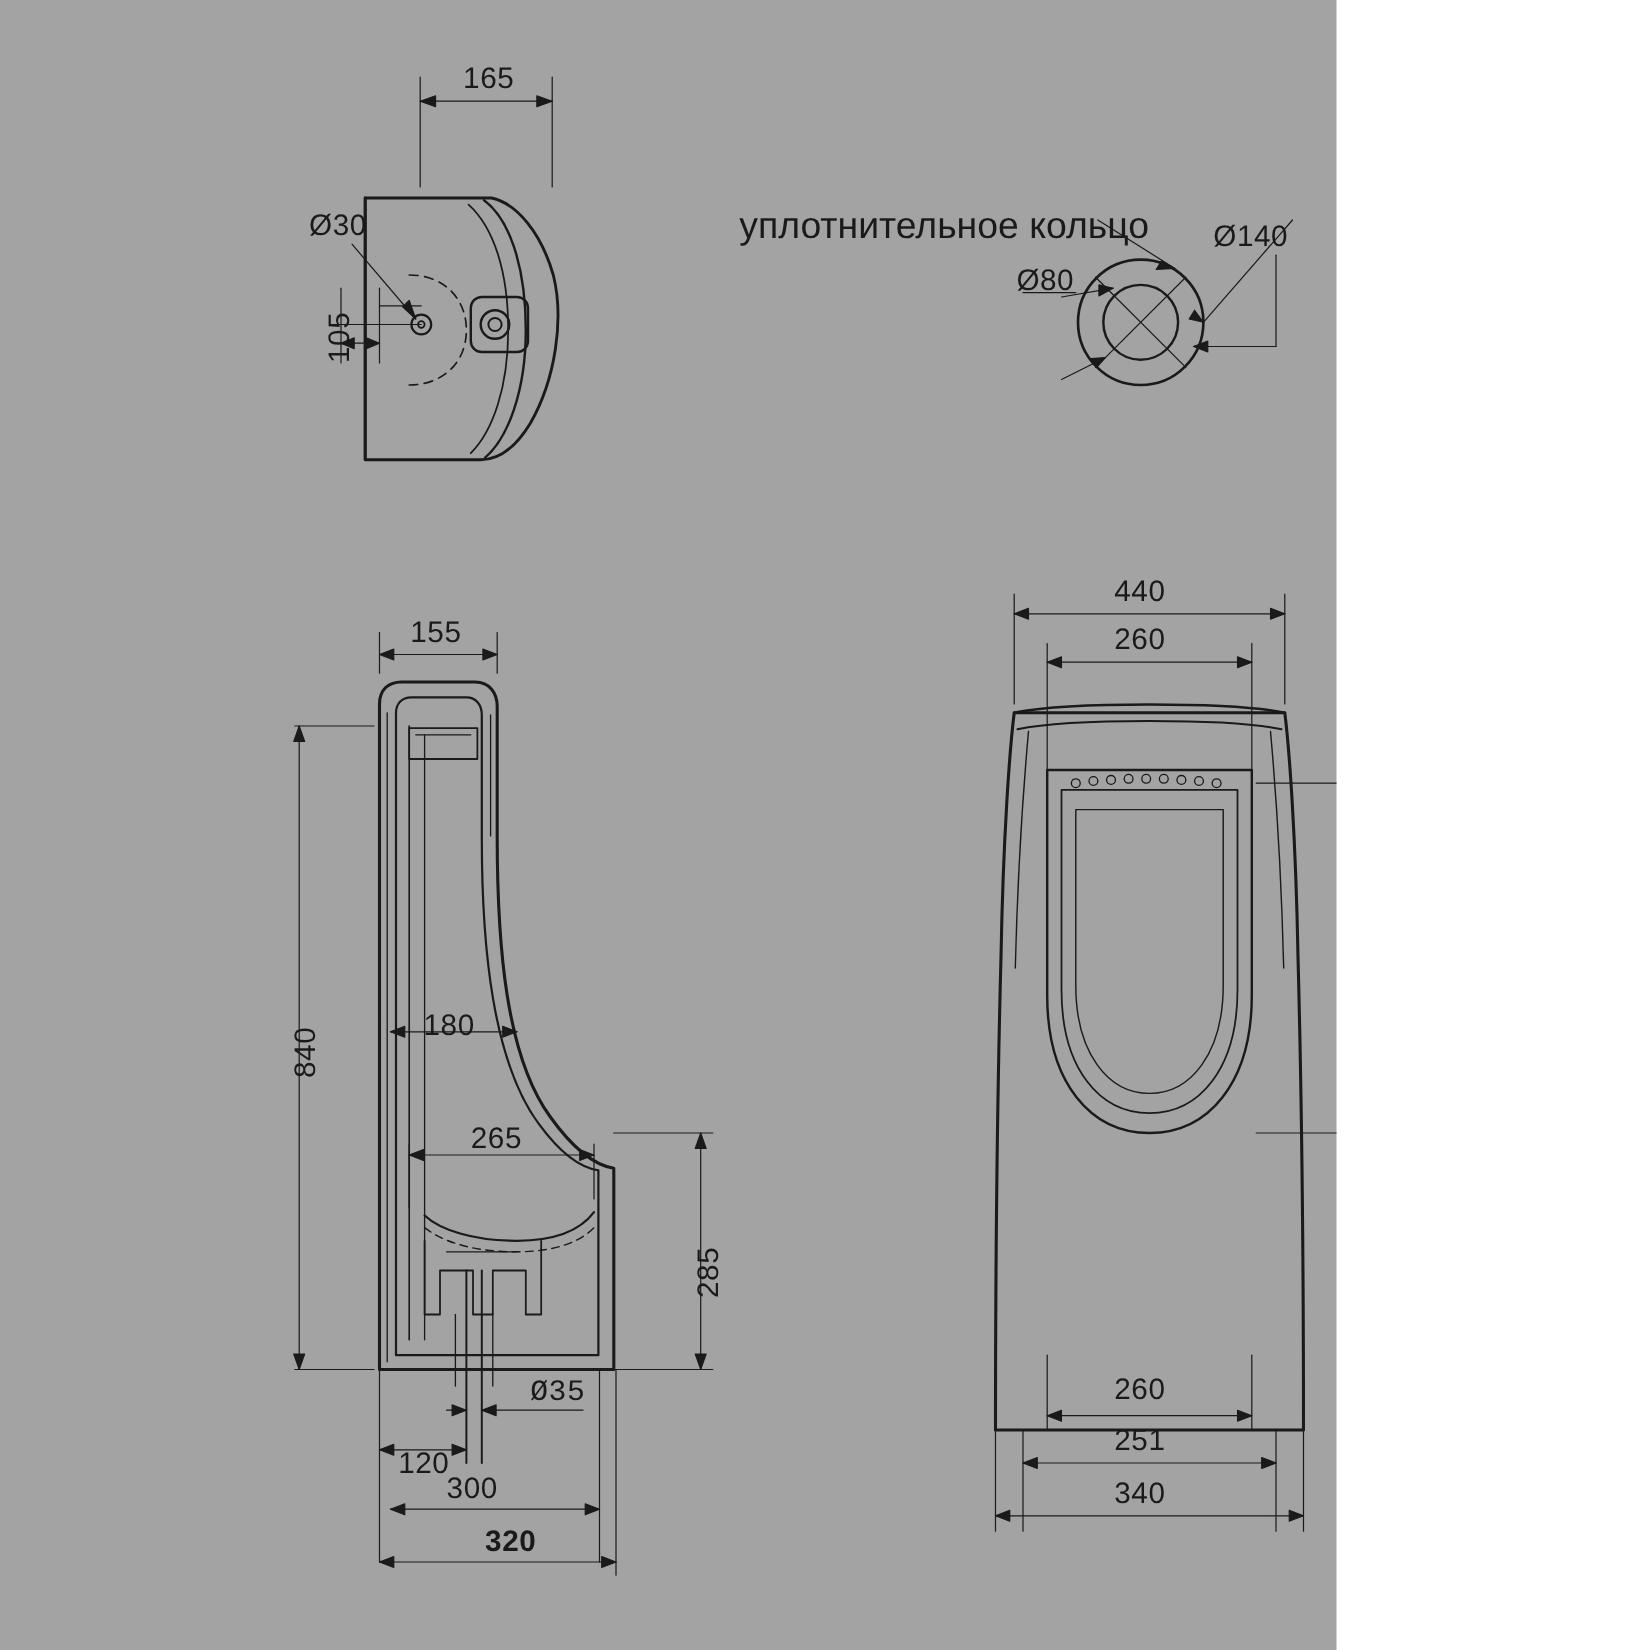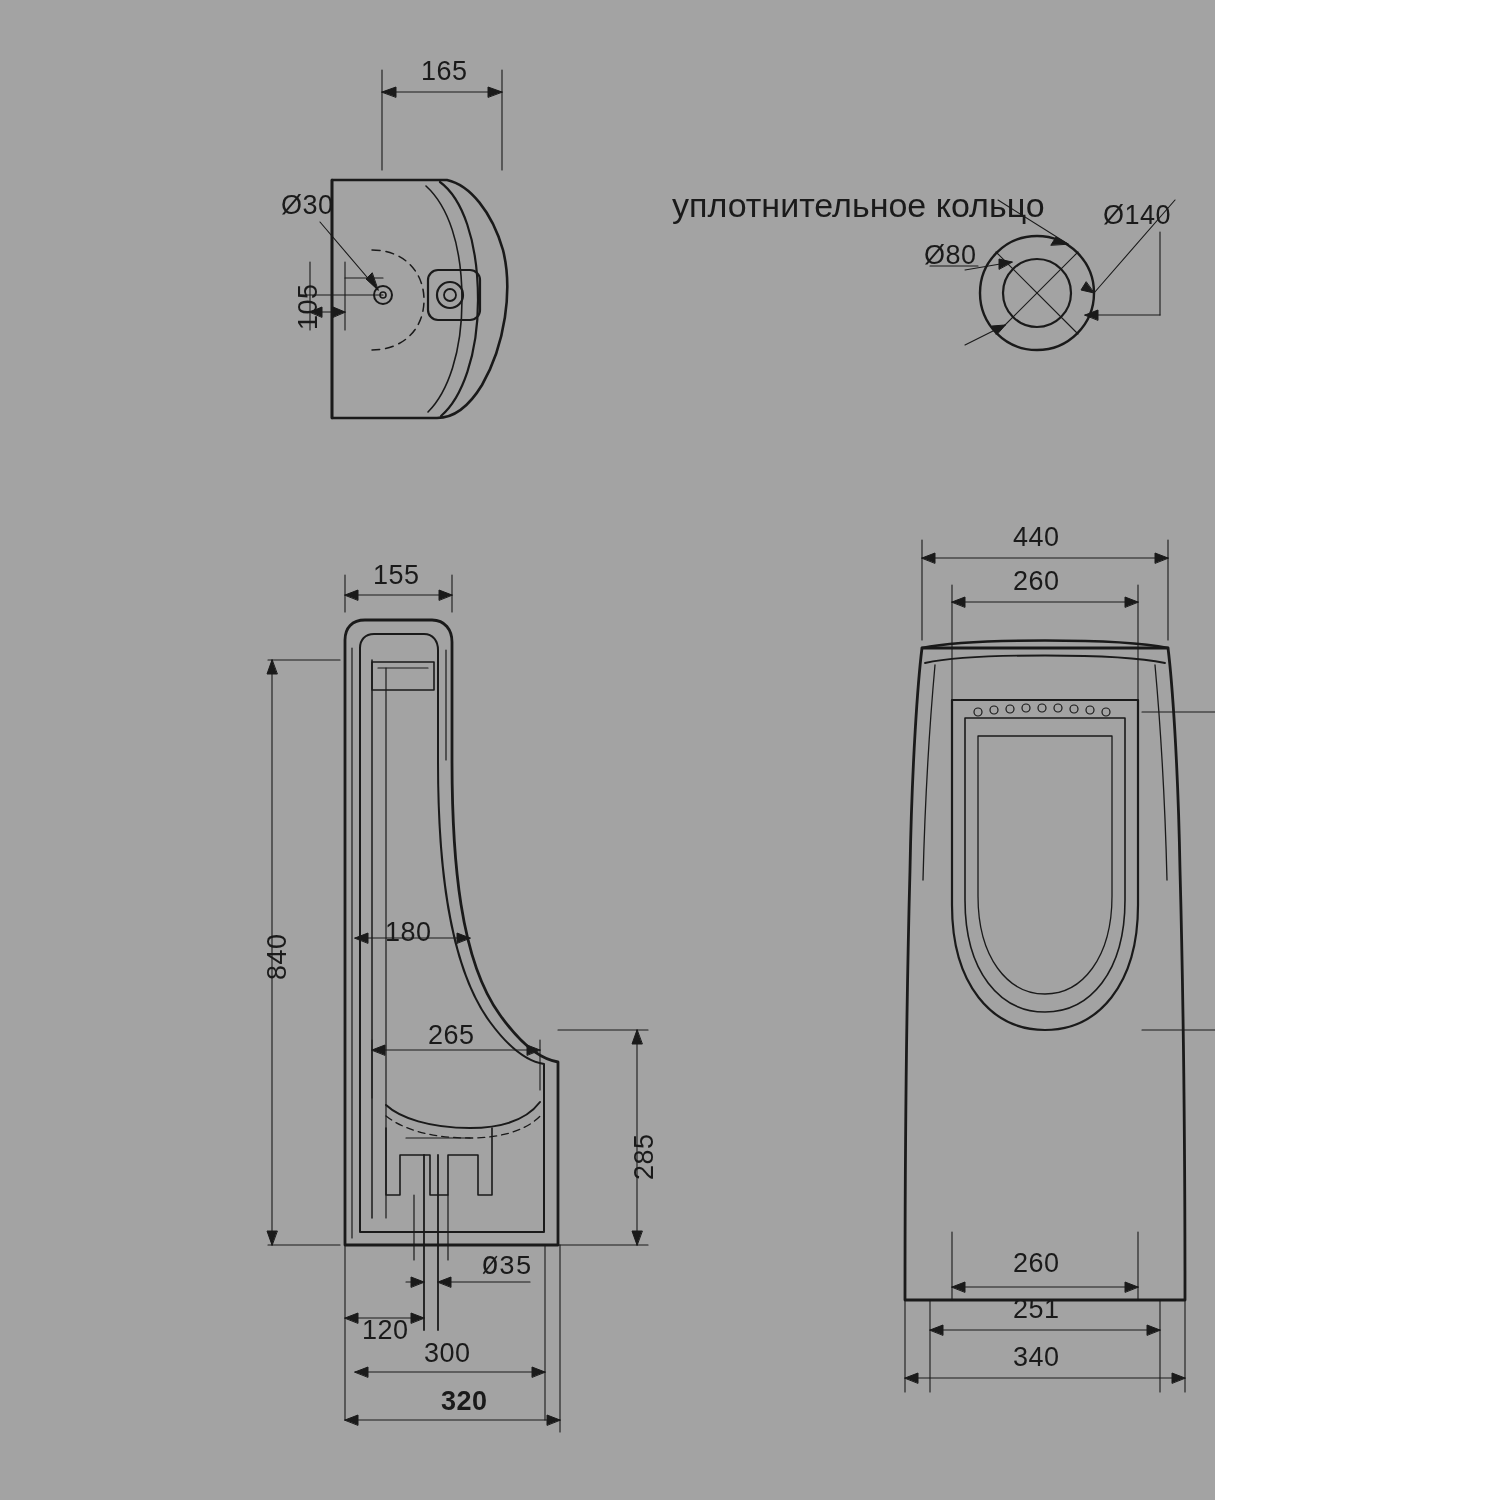--- a/index.html
+++ b/index.html
@@ -253,21 +253,21 @@
   <div class="dimtext" style="left:924px; top:240px;">Ø80</div>
   <div class="dimtext" style="left:1103px; top:200px;">Ø140</div>
 
   <div class="dimtext" style="left:373px; top:560px;">155</div>
   <div class="dimtext vert" style="left:262px; top:980px;">840</div>
   <div class="dimtext" style="left:385px; top:917px;">180</div>
   <div class="dimtext" style="left:428px; top:1008px;margin-top:12px;">265</div>
   <div class="dimtext vert" style="left:629px; top:1180px;">285</div>
   <div class="dimtext" style="left:482px; top:1252px;font-family:Liberation Mono, monospace;">Ø35</div>
   <div class="dimtext" style="left:362px; top:1290px;margin-top:25px;">120</div>
-  <div class="dimtext" style="left:424px; top:1338px;">300</div>
+  <div class="dimtext" style="left:406px; top:1338px;">300</div>
   <div class="dimtext" style="left:441px; top:1386px;font-weight:bold;">320</div>
 
   <div class="dimtext" style="left:1013px; top:522px;">440</div>
   <div class="dimtext" style="left:1013px; top:566px;">260</div>
   <div class="dimtext vert" style="left:1240px; top:900px;">480</div>
   <div class="dimtext" style="left:1013px; top:1248px;">260</div>
   <div class="dimtext" style="left:1013px; top:1294px;">251</div>
   <div class="dimtext" style="left:1013px; top:1342px;">340</div>
 
 </div>

